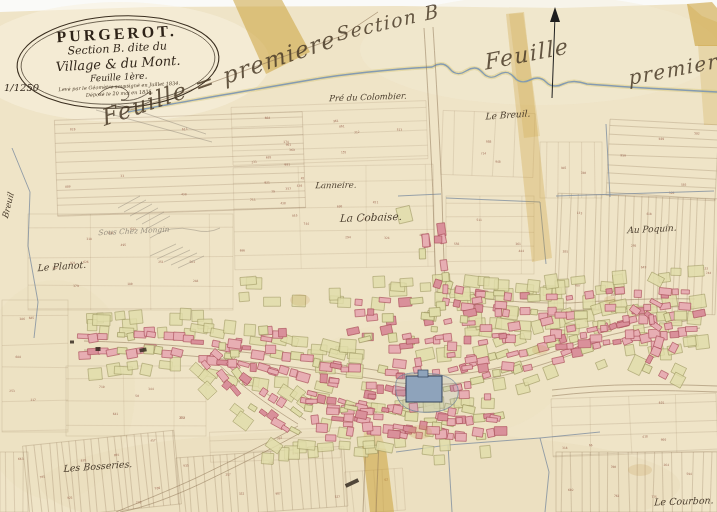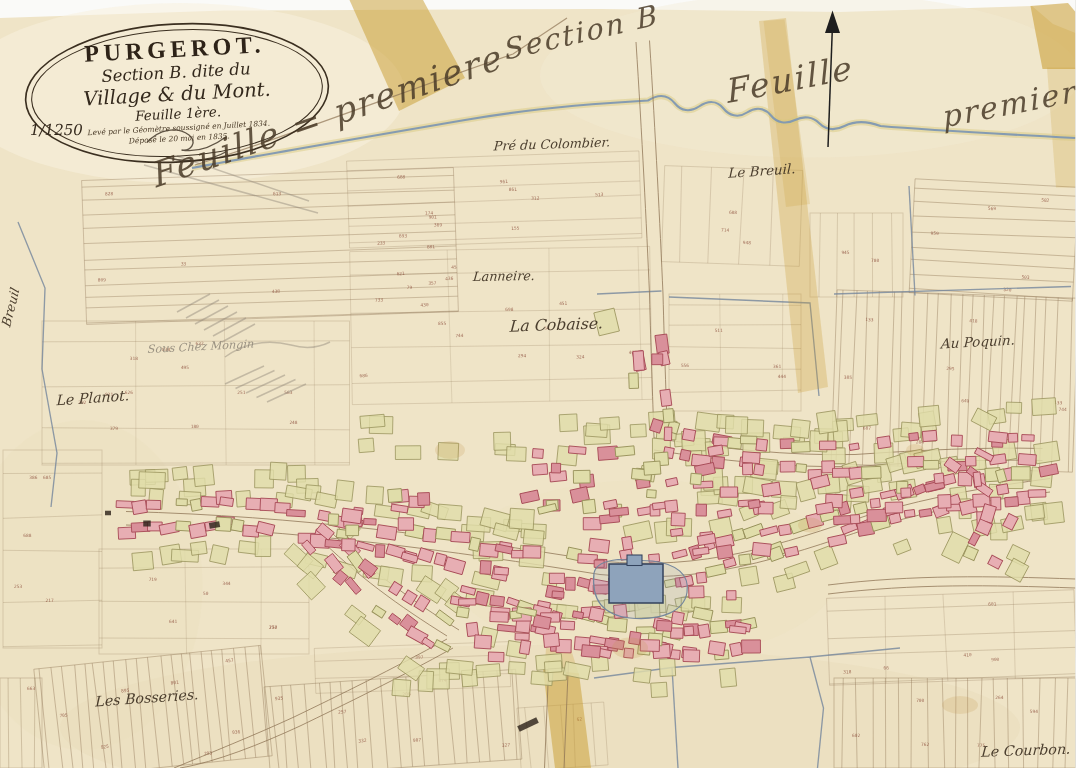--- a/index.html
+++ b/index.html
@@ -15,21 +15,21 @@
   .cartouche{position:absolute;left:16px;top:14px;width:204px;height:96px;
              display:flex;flex-direction:column;align-items:center;pointer-events:none;
              transform:rotate(-3deg);}
   .c-title{font-family:"Liberation Serif",serif;font-weight:bold;font-size:16px;
            letter-spacing:3px;color:#2e2318;margin-top:12px;line-height:1;}
   .c-line{font-style:italic;color:#33281c;line-height:1.25;}
   .c-l1{font-size:11px;}
   .c-l2{font-size:13px;}
   .c-l3{font-size:9px;}
   .c-note{font-style:italic;color:#4a3b28;font-size:5px;line-height:1.3;}
-  .c-scale{position:absolute;left:20px;top:82px;font-style:italic;font-size:10px;color:#33281c;}
+  .c-scale{position:absolute;left:4px;top:82px;font-style:italic;font-size:10px;color:#33281c;}
 </style>
 </head>
 <body>
 
 <div id="stage">
   <svg id="map-canvas-svg" width="717" height="512" viewBox="0 0 717 512">
       <rect x="0" y="0" width="717" height="512" fill="#fafaf8"></rect>
       <polygon points="0,12 150,7 400,6 560,8 688,4 702,16 717,22 717,512 0,512" fill="#efe4c7"></polygon>
       <ellipse cx="120" cy="62" rx="150" ry="60" fill="#f7f0de" fill-opacity="0.55"></ellipse>
       <ellipse cx="540" cy="50" rx="180" ry="55" fill="#f3ead4" fill-opacity="0.4"></ellipse>

